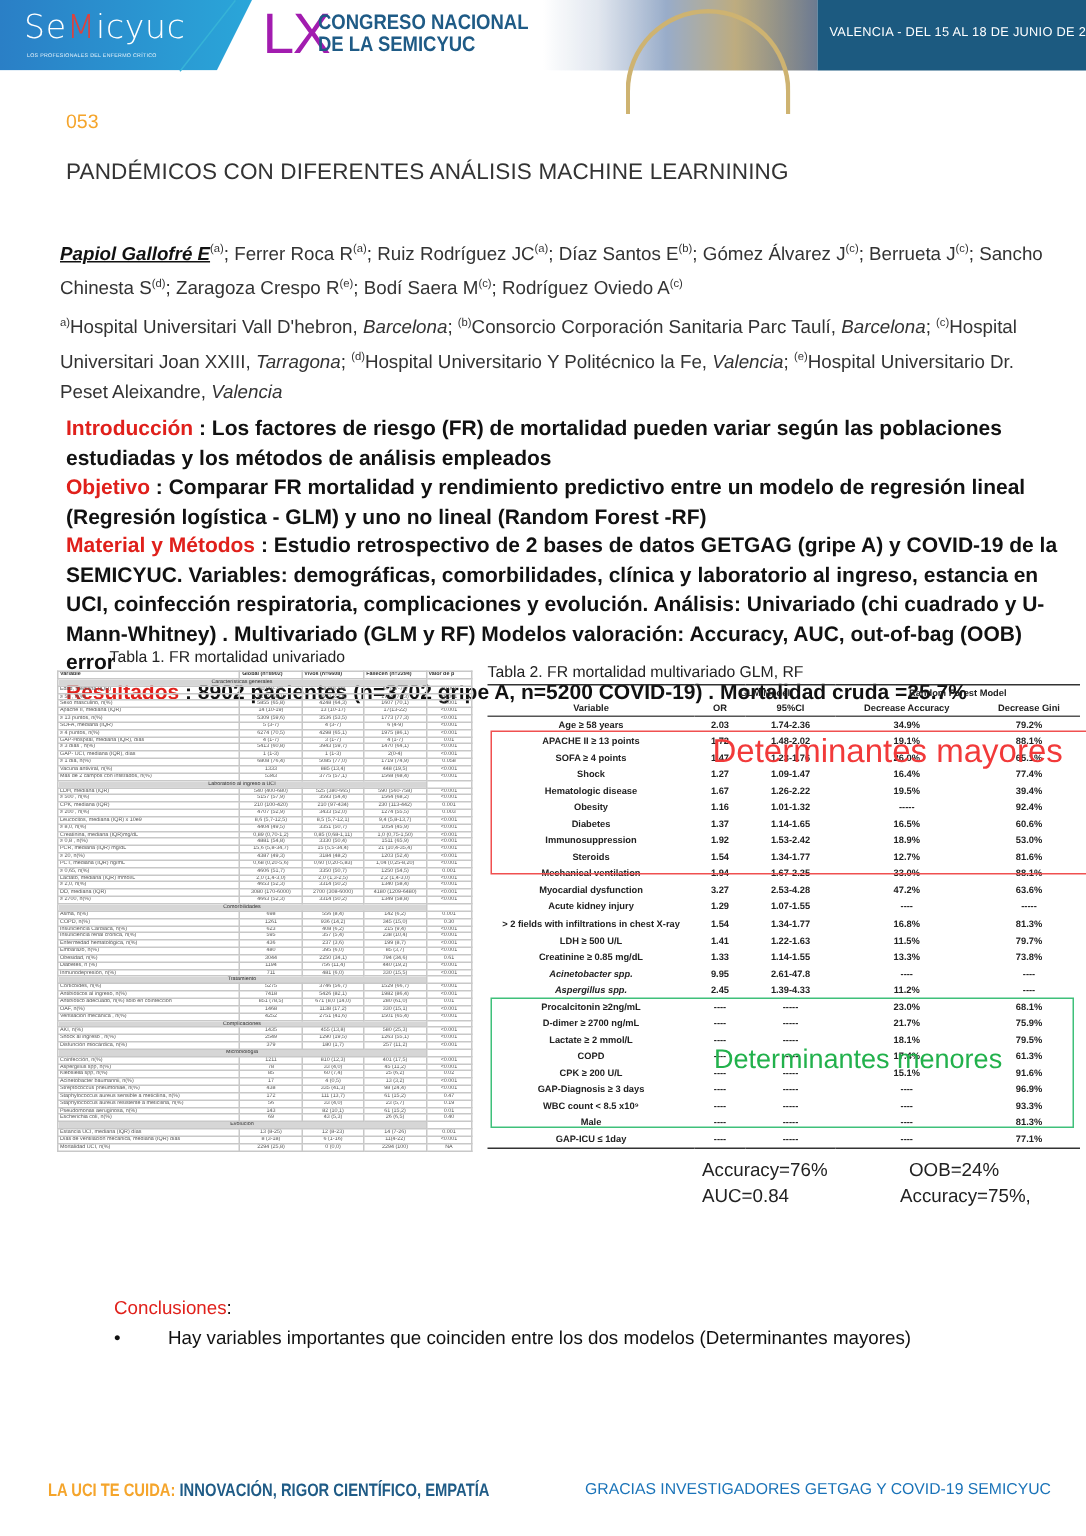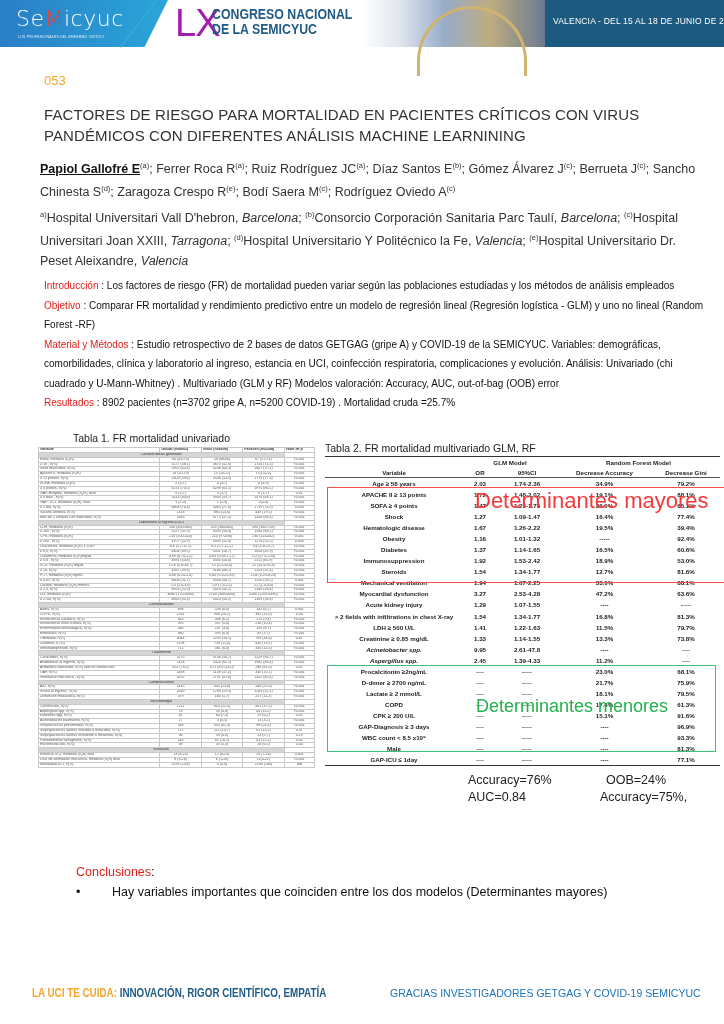--- a/index.html
+++ b/index.html
@@ -19,26 +19,26 @@
   .congreso { position: absolute; left: 212px; top: 7px; font-size: 14px; line-height: 15px; color: #1f5b86; font-weight: bold; font-family: "Liberation Sans Narrow", "Liberation Sans", sans-serif; transform: scaleX(0.88); transform-origin: left; }
   .banner-photo { position: absolute; left: 362px; top: 0; width: 183px; height: 47px;
     background: linear-gradient(90deg, #ffffff 0%, #dfe5ee 20%, #8ea4c4 45%, #b7a472 70%, #5c6c86 100%); opacity: 0.9; }
   .banner-photo .arc { position: absolute; left: 55px; top: 6px; width: 110px; height: 70px; border-radius: 55px 55px 0 0; border: 3px solid #c9ab62; border-bottom: none; }
   .banner-right { position: absolute; left: 545px; top: 0; width: 179px; height: 47px; background: #1c5a80; }
   .banner-right span { position: absolute; left: 8px; top: 16px; font-size: 8.5px; color: #ffffff; letter-spacing: 0.2px; white-space: nowrap; }
 
   .code { position: absolute; left: 44px; top: 73px; font-size: 13px; color: #f5a52c; }
   .title { position: absolute; left: 44px; top: 104px; width: 650px; font-size: 15px; line-height: 21px; color: #333; letter-spacing: 0.1px; }
   .authors { position: absolute; left: 40px; top: 156px; width: 670px; font-size: 12.5px; line-height: 20px; color: #333; }
-  .authors .first { font-weight: bold; text-decoration: underline; color: #111; }
+  .authors .first { font-weight: bold; text-decoration: underline; color: #111; font-style: italic; }
   .authors sup, .affil sup { font-size: 7.5px; }
   .affil { position: absolute; left: 40px; top: 205px; width: 670px; font-size: 12.5px; line-height: 20px; color: #333; }
   .affil i { font-style: italic; }
 
-  .body-text { position: absolute; left: 44px; top: 276px; width: 670px; font-size: 10px; line-height: 19.5px; color: #111; }
+  .body-text { position: absolute; left: 44px; top: 276px; width: 670px; font-size: 14px; line-height: 19.5px; color: #111; font-weight: bold; }
   .body-text .lbl { color: #e0201b; }
 
   .t1-caption { position: absolute; left: 45px; top: 432px; font-size: 10.5px; color: #222; padding-left: 28px; }
   .t2-caption { position: absolute; left: 325px; top: 442px; font-size: 10.5px; color: #222; }
 
   
   .t1 { position: absolute; left: 38px; top: 447px; width: 277px; border-collapse: collapse; font-size: 3.6px; line-height: 3.85px; color: #555; }
   .t1 td, .t1 th { border: 0.5px solid #c8c8c8; padding: 0 1px; white-space: nowrap; overflow: hidden; }
   .t1 th { font-weight: bold; text-align: left; color: #333; }
   .t1 td.num { text-align: center; }
@@ -90,21 +90,20 @@
       <div class="arc"></div>
     </div>
   <div class="banner-right">
     <span>VALENCIA - DEL 15 AL 18 DE JUNIO DE 2025</span>
   </div>
 </div>
 
 <div class="code">053</div>
 
 <div class="title">
-  <div>FACTORES DE RIESGO PARA MORTALIDAD EN PACIENTES CRÍTICOS CON VIRUS</div>
   <div>PANDÉMICOS CON DIFERENTES ANÁLISIS MACHINE LEARNINING</div>
 </div>
 
 <div class="authors" id="authors"><span class="first">Papiol Gallofré E</span><sup>(a)</sup>; <span>Ferrer Roca R</span><sup>(a)</sup>; <span>Ruiz Rodríguez JC</span><sup>(a)</sup>; <span>Díaz Santos E</span><sup>(b)</sup>; <span>Gómez Álvarez J</span><sup>(c)</sup>; <span>Berrueta J</span><sup>(c)</sup>; <span>Sancho Chinesta S</span><sup>(d)</sup>; <span>Zaragoza Crespo R</span><sup>(e)</sup>; <span>Bodí Saera M</span><sup>(c)</sup>; <span>Rodríguez Oviedo A</span><sup>(c)</sup></div>
 <div class="affil" id="affil"><sup>a)</sup>Hospital Universitari Vall D'hebron, <i>Barcelona</i>; <sup>(b)</sup>Consorcio Corporación Sanitaria Parc Taulí, <i>Barcelona</i>; <sup>(c)</sup>Hospital Universitari Joan XXIII, <i>Tarragona</i>; <sup>(d)</sup>Hospital Universitario Y Politécnico la Fe, <i>Valencia</i>; <sup>(e)</sup>Hospital Universitario Dr. Peset Aleixandre, <i>Valencia</i></div>
 
 <div class="body-text">
   <div><span class="lbl">Introducción</span><span> : Los factores de riesgo (FR) de  mortalidad pueden variar según las poblaciones estudiadas y los métodos de análisis empleados</span></div>
   <div><span class="lbl">Objetivo</span><span> : Comparar FR mortalidad y rendimiento predictivo entre un modelo de regresión lineal (Regresión logística - GLM) y uno no lineal (Random Forest -RF)</span></div>
   <div><span class="lbl">Material y Métodos</span><span>  : Estudio retrospectivo de 2 bases de datos GETGAG (gripe A) y COVID-19 de la SEMICYUC. Variables: demográficas, comorbilidades, clínica y laboratorio al ingreso, estancia en UCI, coinfección respiratoria, complicaciones y evolución. Análisis: Univariado (chi cuadrado y U-Mann-Whitney) . Multivariado (GLM y RF)  Modelos valoración: Accuracy, AUC, out-of-bag (OOB) error</span></div>

